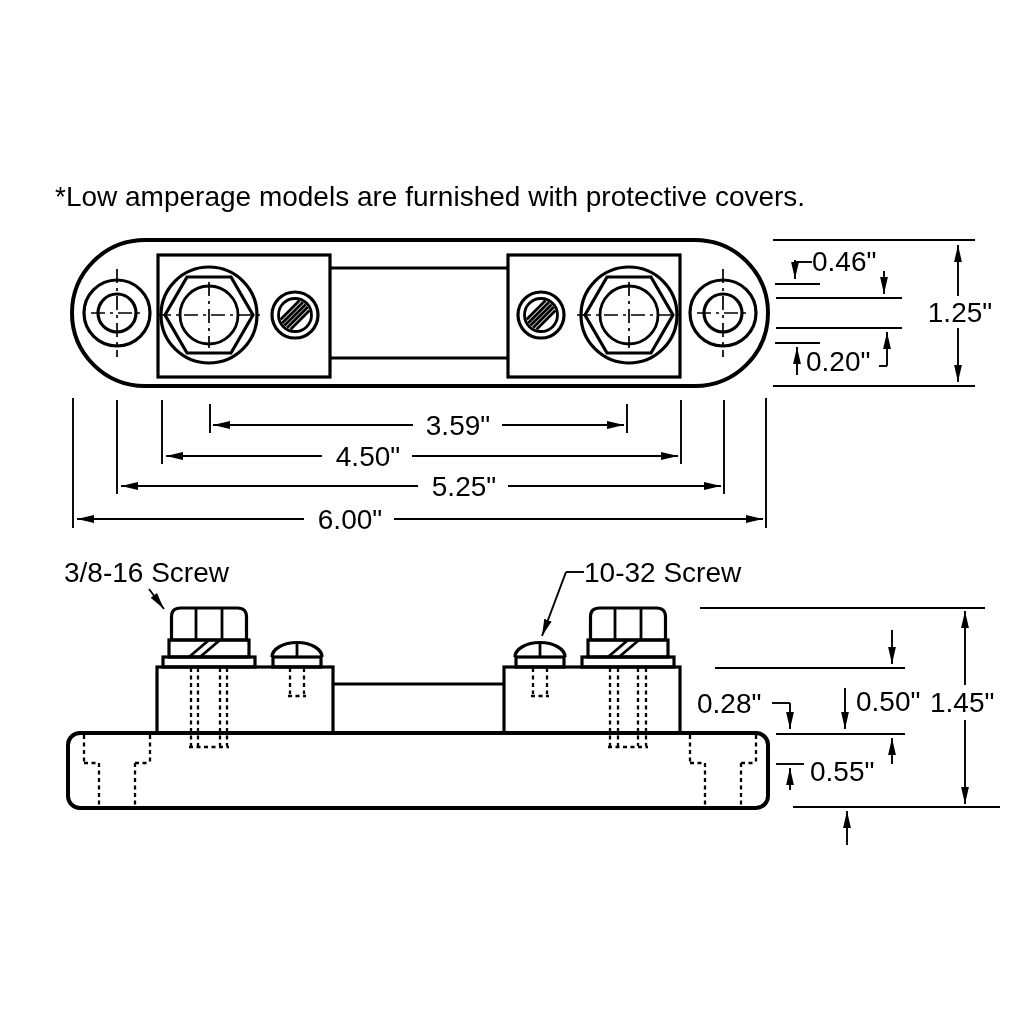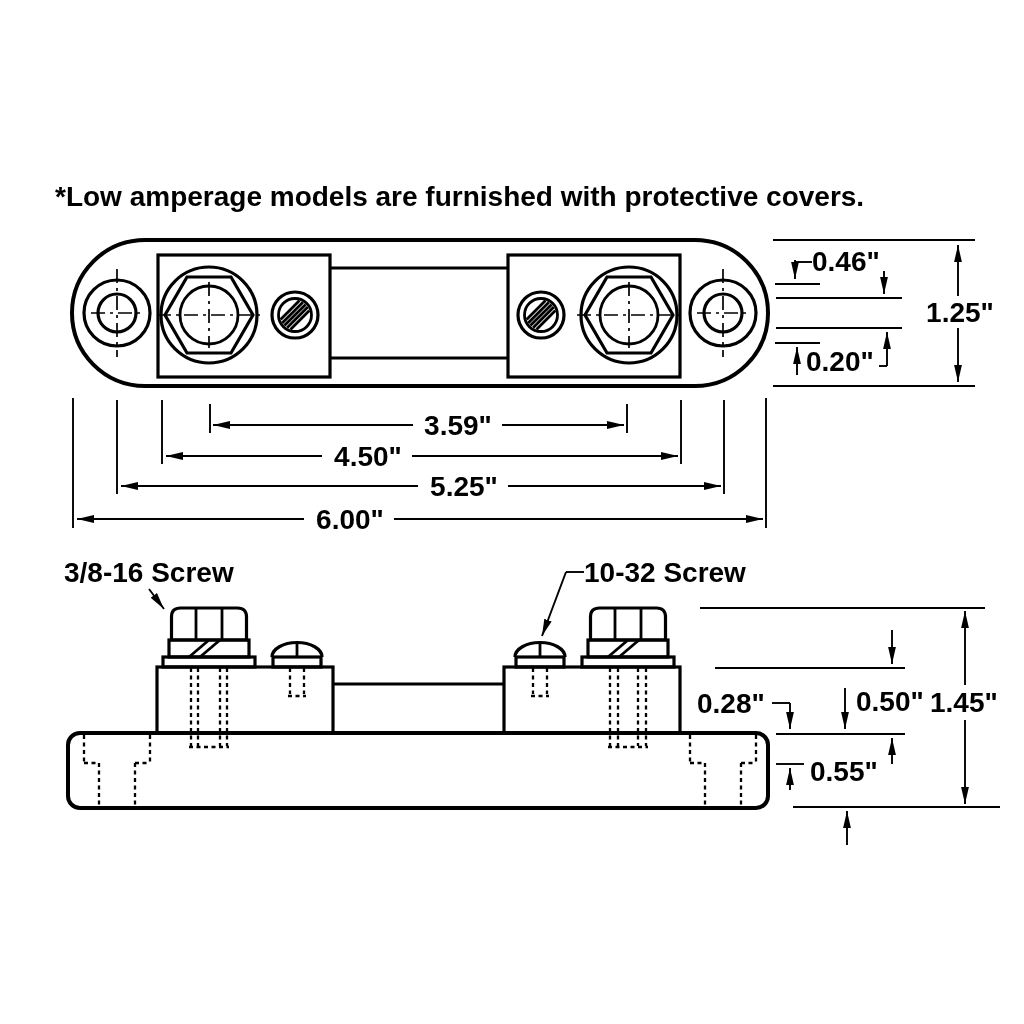--- a/index.html
+++ b/index.html
@@ -1,16 +1,16 @@
 <!DOCTYPE html>
 <html><head>
 <meta charset="utf-8">
 <style>
   html,body{margin:0;padding:0;background:#ffffff;}
-  .page{width:1024px;height:1024px;background:#fff;position:relative;overflow:hidden;font-weight:bold;}
+  .page{width:1024px;height:1024px;background:#fff;position:relative;overflow:hidden;}
   svg text{font-family:"Liberation Sans","DejaVu Sans",sans-serif;fill:#000;}
   .dimtxt{font-size:28px;}
   .titletxt{font-size:28px;}
   .outline{fill:none;stroke:#000;stroke-width:4;}
   .outline2{fill:none;stroke:#000;stroke-width:3.2;}
   .detail{fill:none;stroke:#000;stroke-width:2.8;}
   .dim{fill:none;stroke:#000;stroke-width:1.9;}
   .cline{fill:none;stroke:#000;stroke-width:1.7;stroke-dasharray:14 5 3 5;}
   .hid{fill:none;stroke:#000;stroke-width:2.3;stroke-dasharray:4 3.5;}
 </style>

